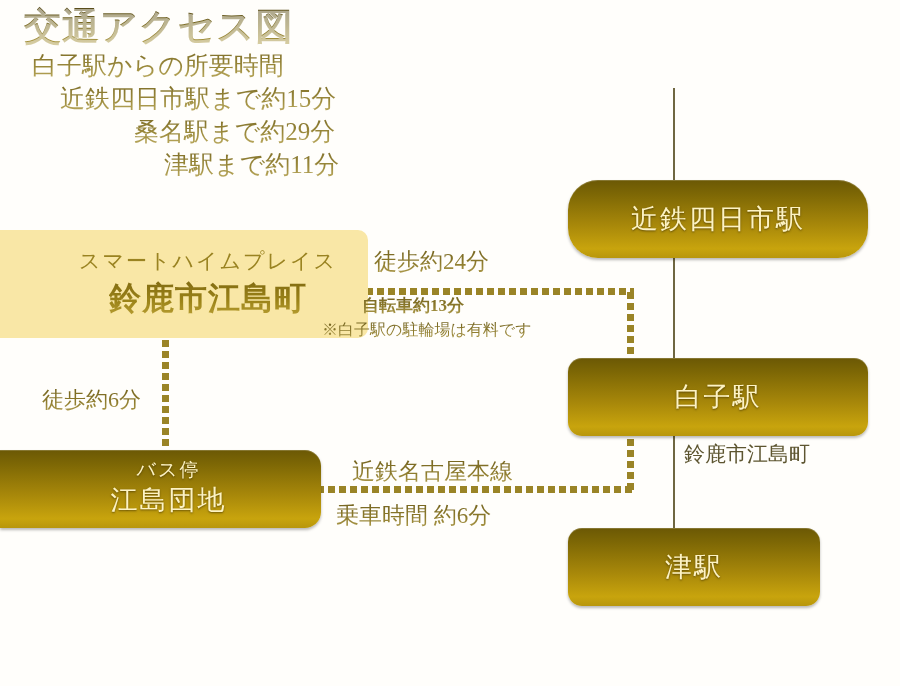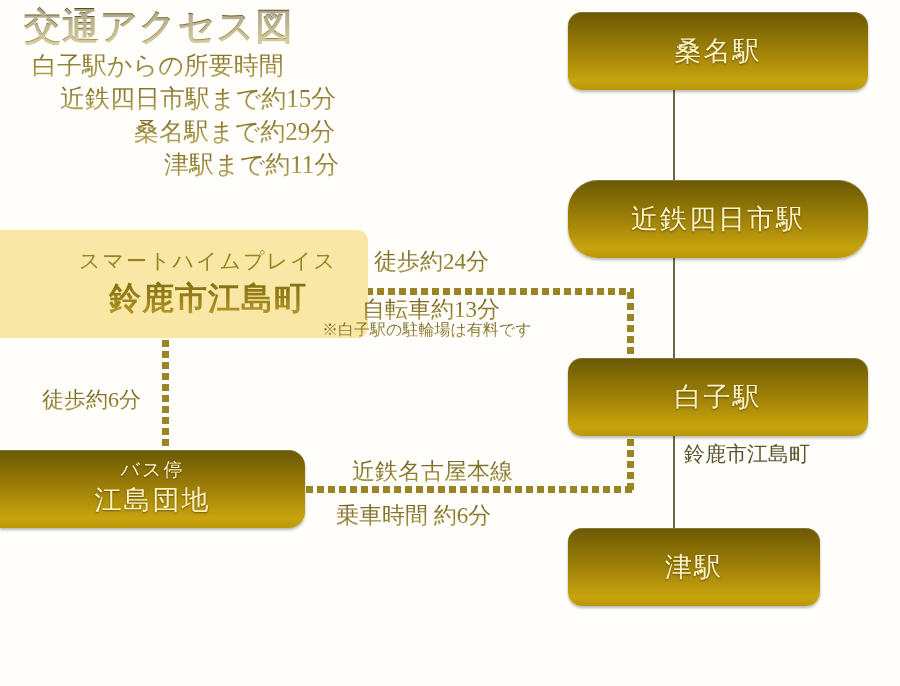--- a/index.html
+++ b/index.html
@@ -84,20 +84,21 @@
   #station-kuwana   { left: 568px; top: 12px;  width: 300px; height: 78px; }
   #station-yokkaichi{ left: 568px; top: 180px; width: 300px; height: 78px; border-radius: 30px; }
   #station-shiroko  { left: 568px; top: 358px; width: 300px; height: 78px; }
   #station-tsu      { left: 568px; top: 528px; width: 252px; height: 78px; }
 
   #bus-stop {
     left: 0px; top: 450px; width: 305px; height: 78px;
     border-radius: 0 16px 16px 0;
     justify-content: center;
     gap: 1px;
+    padding-left: 16px;
   }
 
   
   #property-box {
     position: absolute;
     left: 0px;
     top: 230px;
     width: 320px;
     height: 108px;
     background: #f9e7a6;
@@ -180,21 +181,21 @@
   .route-note {
     position: absolute;
     white-space: nowrap;
     color: #7e6d24;
     background: linear-gradient(180deg, #6f5f1d 0%, #8d7b2d 55%, #b7a455 100%);
     -webkit-background-clip: text;
     background-clip: text;
     -webkit-text-fill-color: transparent;
   }
   #note-walk-24    { left: 374px; top: 246px; font-size: 23px; }
-  #note-bike-13    { left: 362px; top: 294px; font-size: 23px; }
+  #note-bike-13    { left: 362px; top: 294px; font-size: 17px; font-weight: bold; }
   #note-bike-paid  { left: 322px; top: 320px; font-size: 16px; }
   #note-walk-6     { left: 42px;  top: 385px; font-size: 22px; }
   #note-bus-name   { left: 352px; top: 456px; font-size: 23px; }
   #note-bus-time   { left: 336px; top: 500px; font-size: 23px; }
 
   
   #footnotes {
     position: absolute;
     left: 8px;
     top: 612px;
@@ -226,23 +227,20 @@
   <div class="rail-label" id="rail-line-name">鈴鹿市江島町</div>
 
   <div class="dot-h sq" id="walk-h"></div>
   <div class="dot-v" id="walk-v"></div>
 
   <div class="dot-v" id="walk-bus-v"></div>
 
   <div class="dot-h sq" id="bus-h"></div>
   <div class="dot-v" id="bus-v"></div>
 
-  <div class="node-box" id="station-kuwana">
-    <div class="node-label">桑名駅</div>
-  </div>
   <div class="node-box" id="station-yokkaichi">
     <div class="node-label">近鉄四日市駅</div>
   </div>
   <div class="node-box" id="station-shiroko">
     <div class="node-label">白子駅</div>
   </div>
   <div class="node-box" id="station-tsu">
     <div class="node-label">津駅</div>
   </div>
 

